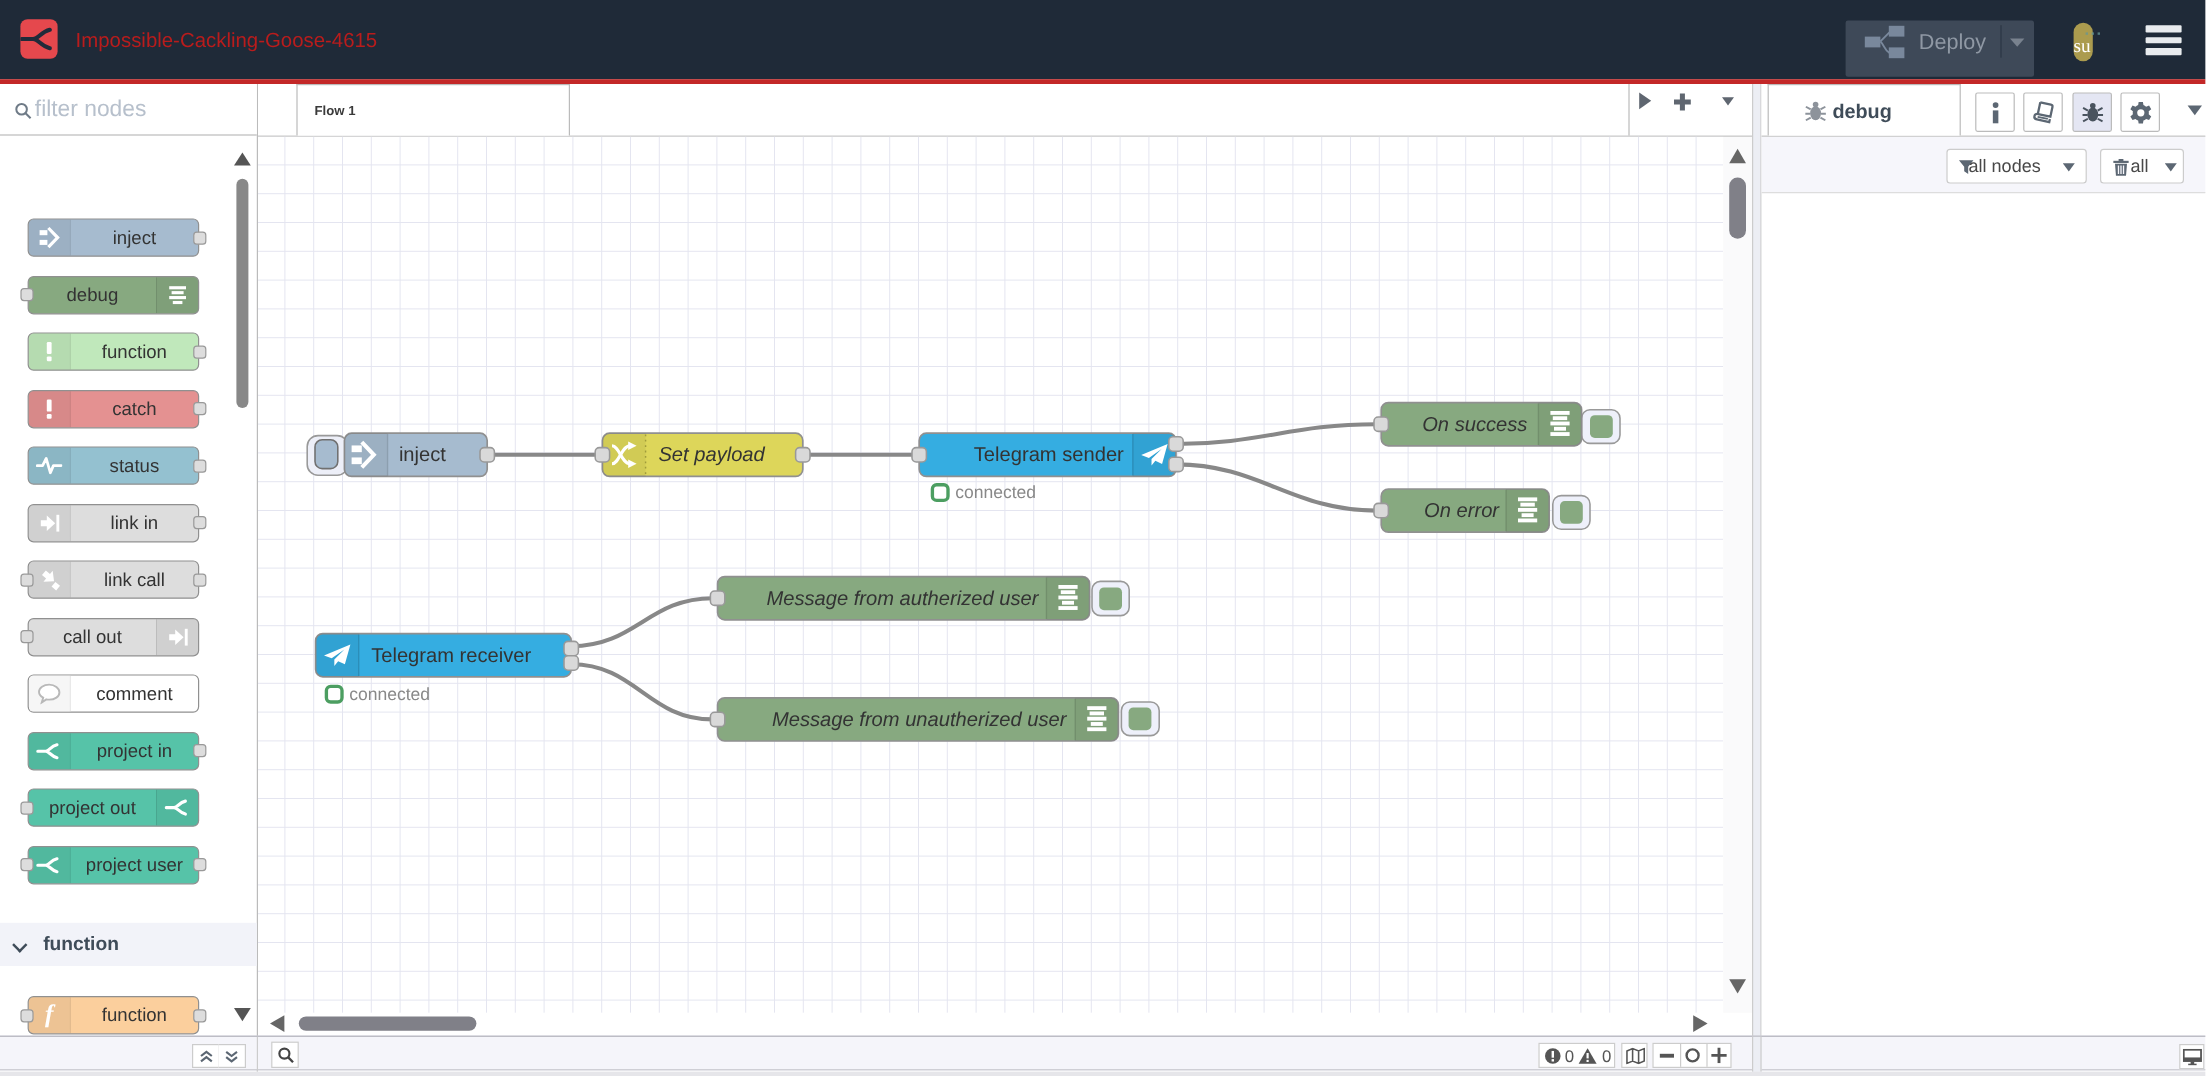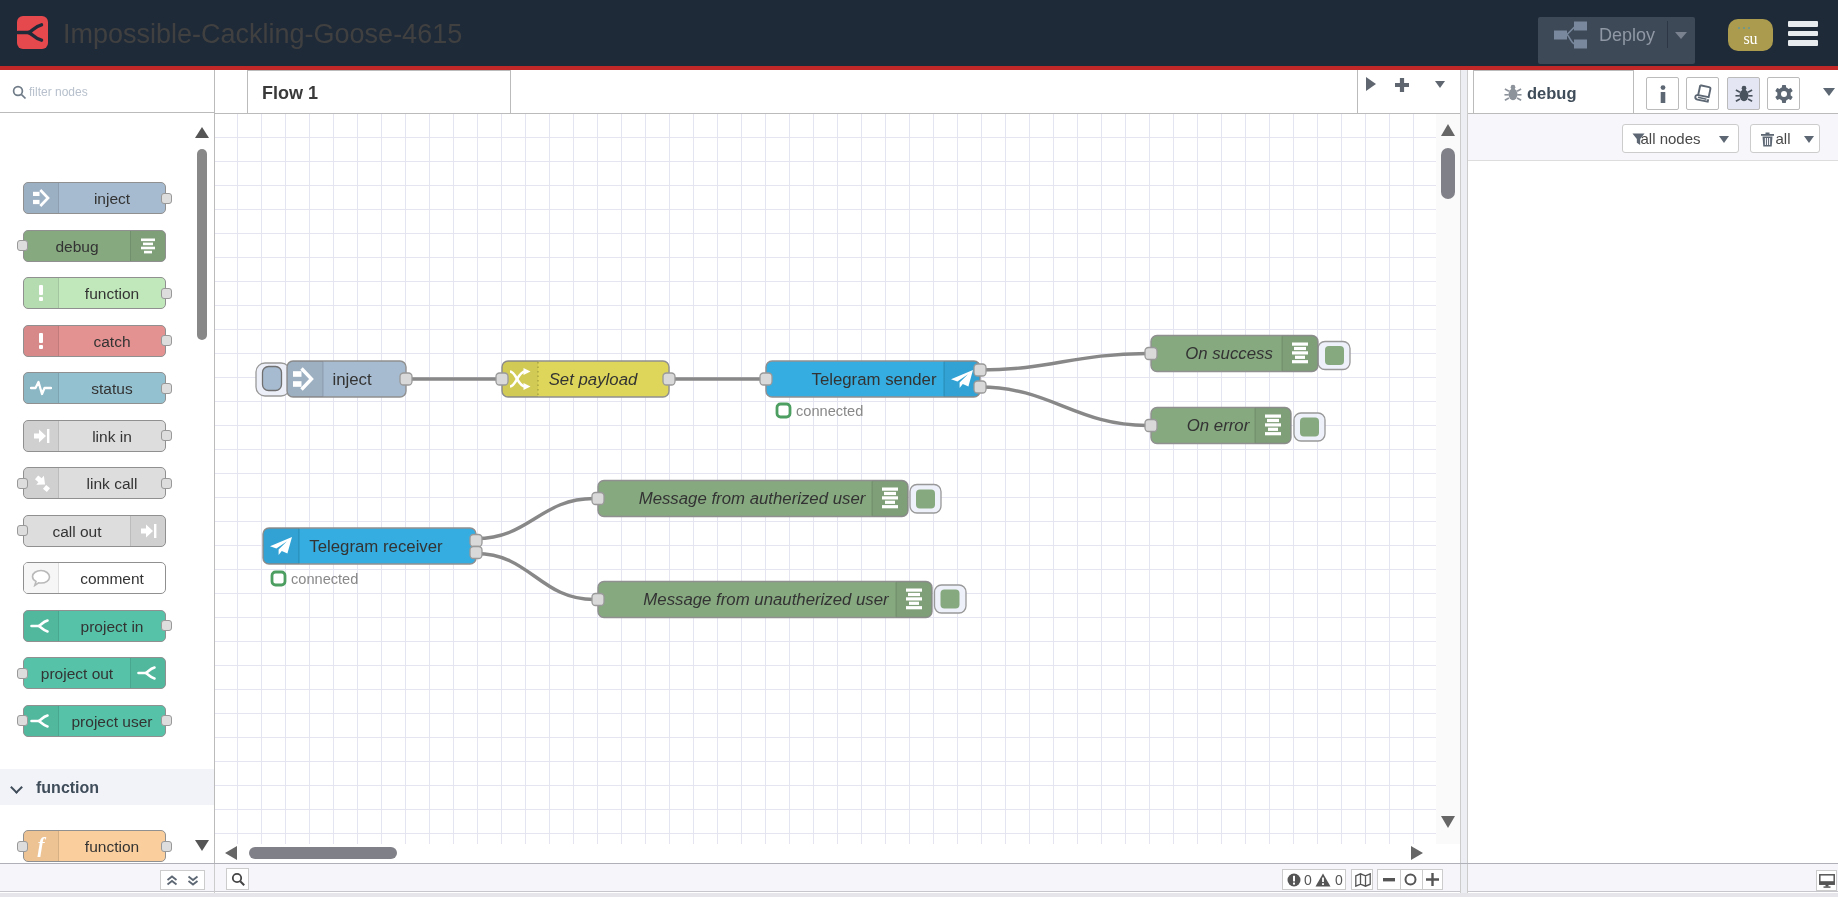--- a/index.html
+++ b/index.html
@@ -1,46 +1,46 @@
 <!DOCTYPE html>
 <html><head>
 <meta charset="utf-8">
 <style>
 *{margin:0;padding:0;box-sizing:border-box}
 html,body{width:1838px;height:897px;overflow:hidden}
 body{font-family:"Liberation Sans",sans-serif;background:#fff;position:relative}
 #header{position:absolute;left:0;top:0;width:1838px;height:66px;background:#1f2a38}
 #redline{position:absolute;left:0;top:66px;width:1838px;height:4px;background:#c32828}
 #logo{position:absolute;left:17px;top:16px;width:31px;height:33px;background:#e5484d;border-radius:6px}
-#title{position:absolute;left:63px;top:0;height:56px;line-height:68px;font-size:27px;color:#404040}
+#title{position:absolute;left:63px;top:0;height:56px;line-height:68px;font-size:17px;color:#b91c1c}
 #deploy{position:absolute;left:1538px;top:17px;width:157px;height:47px;background:#3e4958;border-radius:2px}
 #deploy .dtxt{position:absolute;left:61px;top:0;height:35px;line-height:36px;font-size:18px;color:#8f98a4}
 #deploy .dsep{position:absolute;left:129px;top:4px;width:1px;height:27px;background:#2c3644}
 #deploy .dcaret{position:absolute;left:137px;top:15px;width:0;height:0;border-left:6px solid transparent;border-right:6px solid transparent;border-top:7px solid #79828e}
-#avatar{position:absolute;left:1728px;top:19px;width:45px;height:32px;border-radius:10px;background:#ab9b4e;color:#fff;font-family:"Liberation Serif",serif;font-size:16px;text-align:center;line-height:39px}
+#avatar{position:absolute;left:1728px;top:19px;width:16px;height:32px;border-radius:10px;background:#ab9b4e;color:#fff;font-family:"Liberation Serif",serif;font-size:16px;line-height:39px}
 #burger{position:absolute;left:1788px;top:21px}
 #burger div{width:30px;height:5.5px;background:#e8ebee;border-radius:1px;margin-bottom:4px}
 
 #palette{position:absolute;left:0;top:70px;width:215px;height:823px;background:#fff;border-right:1px solid #bbb}
 #psearch{position:absolute;left:0;top:0;width:214px;height:43px;background:#fff;border-bottom:1px solid #bbb}
-#psearch span{position:absolute;left:29px;top:0;height:43px;line-height:44px;font-size:12px;color:#b7c0cc}
+#psearch span{position:absolute;left:29px;top:0;height:43px;line-height:44px;font-size:19px;color:#b7c0cc}
 .pcat{position:absolute;left:0;width:214px;height:46px;background:#f2f3f9;color:#3f4c59}
 .pcat .chev{position:absolute;left:12px;top:19px;width:9px;height:9px;border-left:2.5px solid #3f4c59;border-bottom:2.5px solid #3f4c59;transform:rotate(-45deg)}
 .pcat .ctxt{position:absolute;left:36px;top:0;height:46px;line-height:47px;font-weight:bold;font-size:16px}
 .pn{position:absolute;left:23px;width:143px;height:32px;border:1px solid #909090;border-radius:5px;font-size:15.5px;color:#333}
 .pni{position:absolute;left:0;top:0;width:35px;height:30px;background:rgba(0,0,0,0.055);border-right:1px solid rgba(0,0,0,0.1);border-radius:4px 0 0 4px}
 .pni.r{left:auto;right:0;border-right:none;border-left:1px solid rgba(0,0,0,0.1);border-radius:0 4px 4px 0}
 .pnl{position:absolute;left:35px;right:0;top:0;height:30px;line-height:31px;text-align:center}
 .pnl.r{left:0;right:35px}
 .pp{position:absolute;width:11px;height:11px;background:#ddd;border:1px solid #999;border-radius:3px;top:9.5px}
 .pp.o{right:-7px}.pp.i{left:-7px}
 .pni svg{position:absolute;left:50%;top:50%;transform:translate(-50%,-50%)}
 
 #tabrow{position:absolute;left:215px;top:70px;width:1245px;height:44px;background:#fff;border-bottom:1px solid #bbb}
-#flowtab{position:absolute;left:32px;top:0px;width:264px;height:43px;background:#fff;border:1px solid #bbb;border-bottom:none;font-size:18px;font-weight:600;color:#3a3a3a;line-height:44px;padding-left:14px}
+#flowtab{position:absolute;left:32px;top:0px;width:228px;height:43px;background:#fff;border:1px solid #bbb;border-bottom:none;font-size:11px;font-weight:600;color:#3a3a3a;line-height:44px;padding-left:14px}
 #tabbtns{position:absolute;left:1142px;top:0;width:103px;height:43px;border-left:1px solid #bbb}
 
 #canvas{position:absolute;left:215px;top:114px;width:1221px;height:730px;background-color:#fff;
  background-image:linear-gradient(to right,#e4e5f0 1px,transparent 1px),linear-gradient(to bottom,#e4e5f0 1px,transparent 1px);
  background-size:24px 24px;background-position:22px 23px}
 #vgutter{position:absolute;left:1436px;top:114px;width:24px;height:730px;background:#fafafb}
 #hgutter{position:absolute;left:215px;top:844px;width:1221px;height:19px;background:#fff}
 
 #resizebar{position:absolute;left:1460px;top:70px;width:8px;height:823px;background:#eceef4;border-left:1px solid #ccc;border-right:1px solid #ccc}
 #sidebar{position:absolute;left:1468px;top:70px;width:370px;height:823px;background:#fff}

